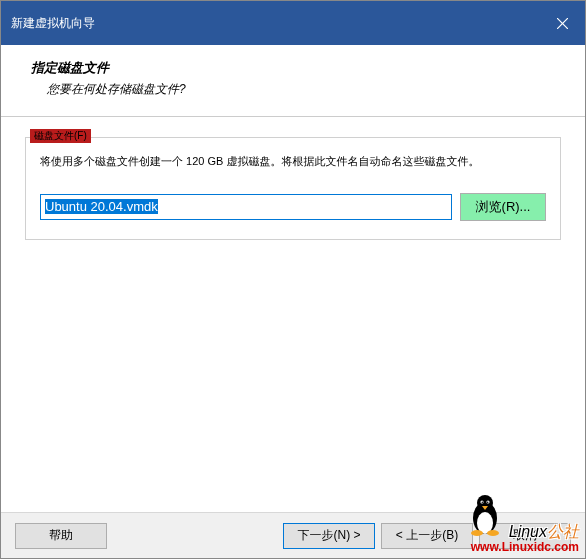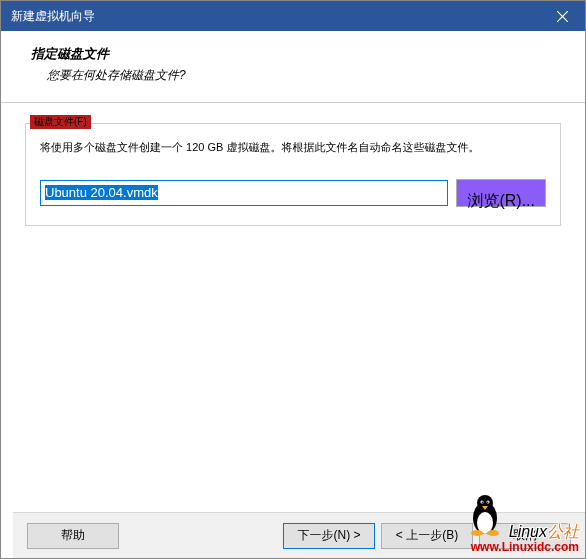--- a/index.html
+++ b/index.html
@@ -13,21 +13,21 @@
       background: #fff;
       width: 586px;
       height: 559px;
       overflow: hidden;
       position: relative;
       border: 1px solid #888;
     }
     .titlebar {
       background: #2b579a;
       color: #fff;
-      height: 30px;
+      height: 44px;
       display: flex;
       align-items: center;
       justify-content: space-between;
       padding-left: 10px;
     }
     .titlebar-title {
       font-size: 12px;
     }
     .titlebar-close {
       width: 45px;
@@ -101,31 +101,31 @@
       border: 1px solid #0078d7;
       padding: 3px 4px;
       font-size: 13px;
       background: #fff;
       display: flex;
       align-items: center;
     }
     .browse-btn {
       height: 28px;
       min-width: 86px;
-      background: #8b5cf6;
+      background: #86efac;
       border: 1px solid #adadad;
-      font-size: 16px;
+      font-size: 13px;
       font-family: inherit;
       cursor: pointer;
-      padding: 11px 10px;
+      padding: 4px 10px;
     }
     .footer {
       position: absolute;
       bottom: 0;
-      left: 12px;
+      left: 0;
       right: 0;
       height: 46px;
       background: #f0f0f0;
       border-top: 1px solid #d8d8d8;
       display: flex;
       align-items: center;
       padding: 0 14px;
       gap: 6px;
     }
     .footer-spacer {

